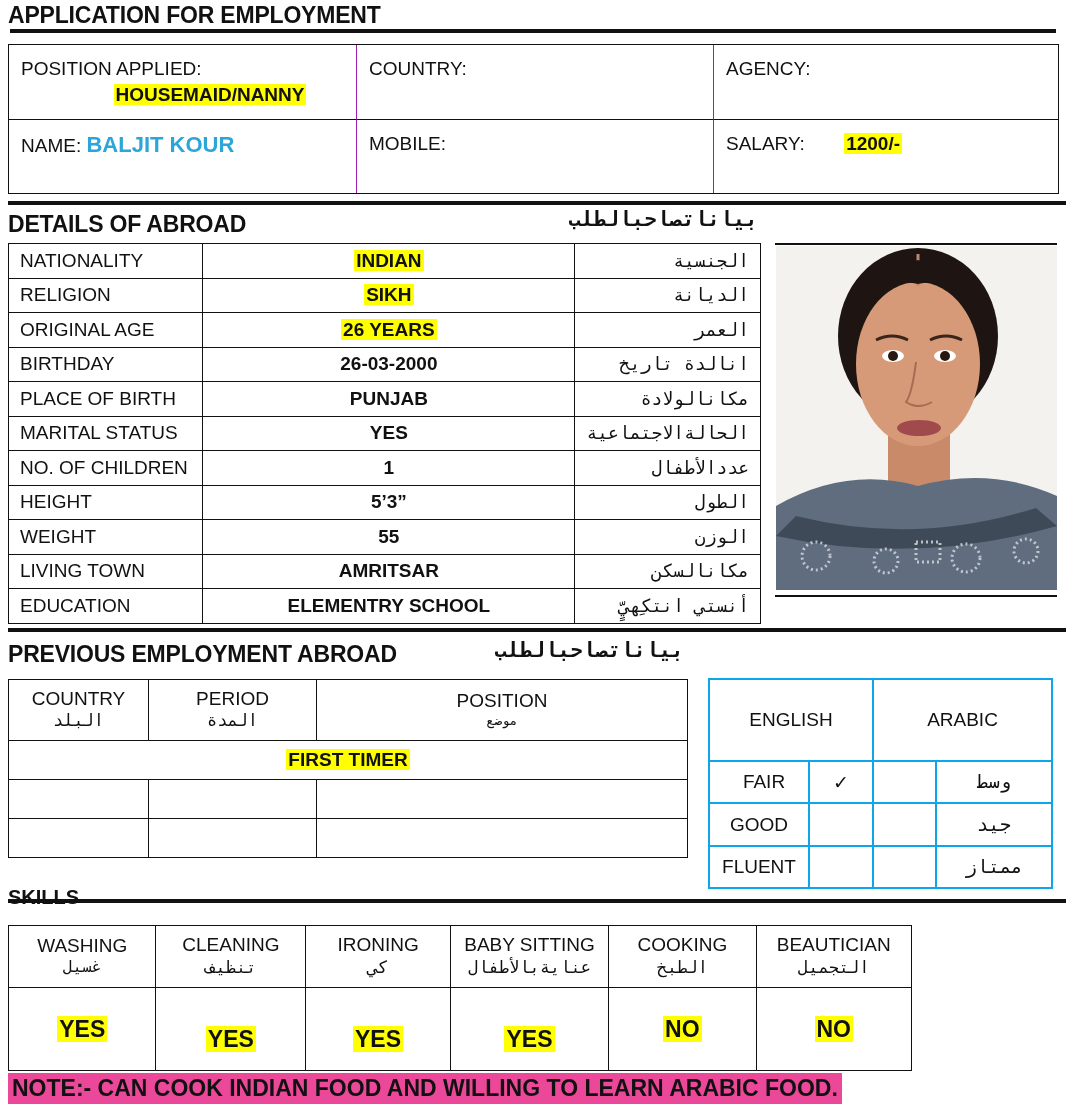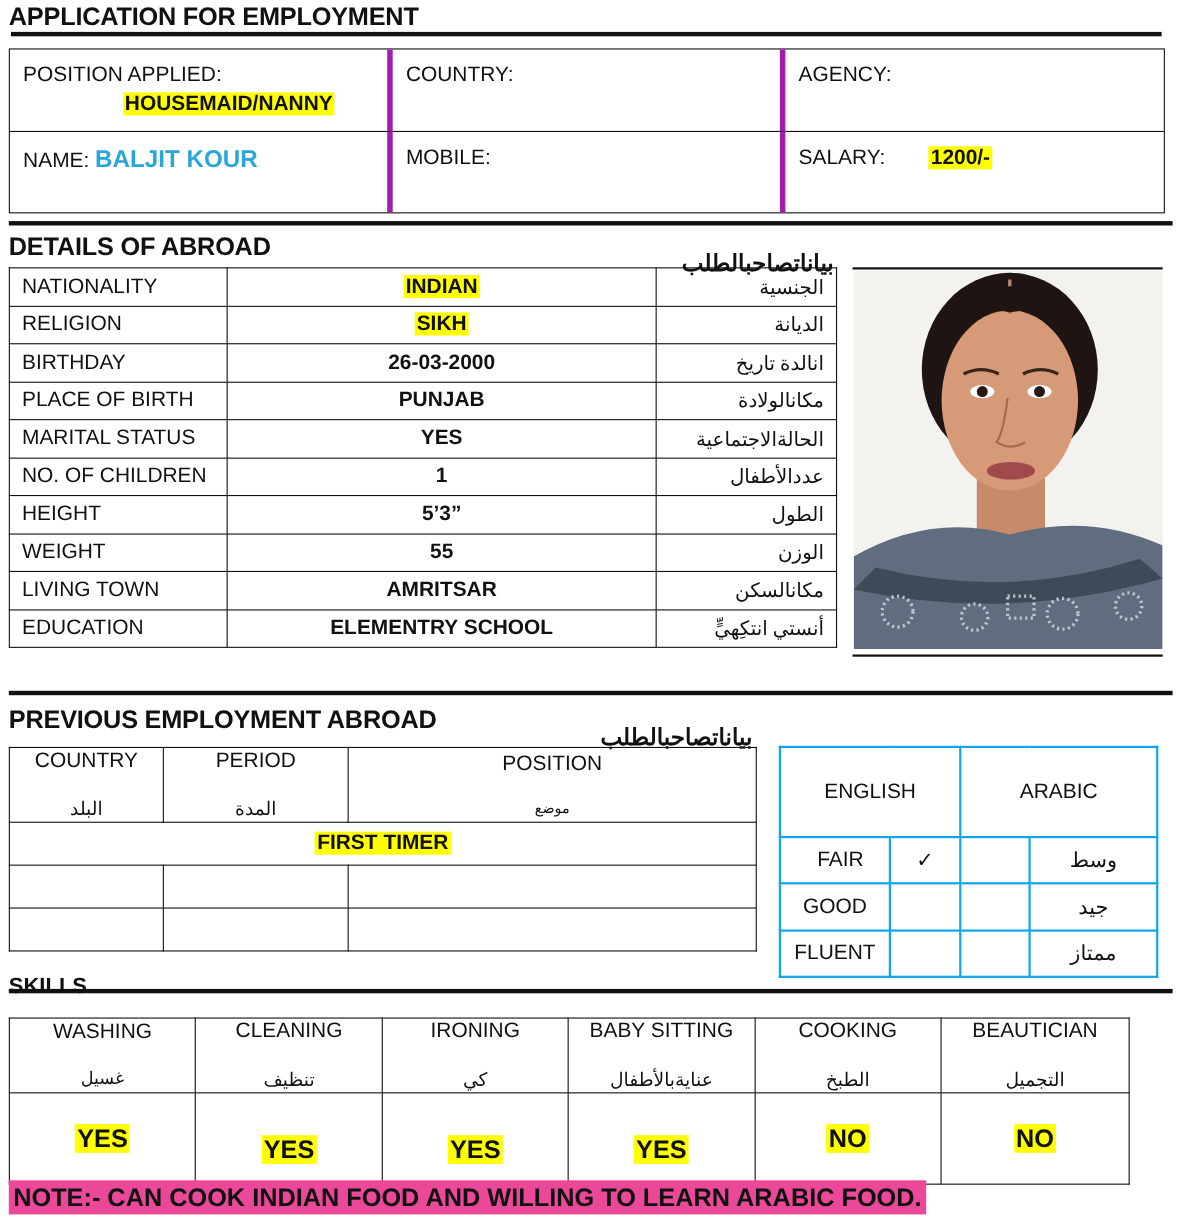--- a/index.html
+++ b/index.html
@@ -3,25 +3,25 @@
 <meta charset="utf-8">
 <style>
   * { box-sizing: border-box; margin: 0; padding: 0; }
   html, body { width: 1077px; height: 1120px; background: #ffffff; overflow: hidden; }
   body { position: relative; font-family: "Liberation Sans", "DejaVu Sans", sans-serif; color: #111; }
   .abs { position: absolute; }
   .hl { background: #ffff00; padding: 0 2px; }
   .bold { font-weight: bold; }
   .rule { position: absolute; background: #111; }
   .title { font-size: 23px; font-weight: bold; letter-spacing: -0.2px; }
-  .ar { direction: rtl; font-family: Liberation Serif, serif; margin-top: 20px; }
+  .ar { direction: rtl; font-family: Liberation Mono, monospace; }
 
   
   .topbox { left: 8px; top: 44px; width: 1051px; height: 150px; border: 1.5px solid #111; }
-  .topbox .cell { position: absolute; border-right: 5px solid #a21caf; border-bottom: 1px solid #111; padding: 13px 12px; font-size: 19px; }
+  .topbox .cell { position: absolute; border-right: 1px solid #a21caf; border-bottom: 1px solid #111; padding: 13px 12px; font-size: 19px; }
   .name-val { color: #2ba6d9; font-weight: bold; font-size: 22px; }
 
   
   table { border-collapse: collapse; }
   .worker { position: absolute; left: 8px; top: 243px; width: 753px; }
   .worker td { border: 1px solid #111; height: 34.5px; font-size: 19px; padding: 0 11px; }
   .worker td.c1 { width: 198px; }
   .worker td.c2 { width: 390px; text-align: center; font-weight: bold; }
   .worker td.c3 { text-align: right; font-size: 18px; }
 
@@ -32,21 +32,21 @@
   .prev { position: absolute; left: 8px; top: 679px; width: 680px; }
   .prev td { border: 1px solid #111; font-size: 19px; text-align: center; }
   .prev .hdr td { height: 61px; line-height: 1.3; }
   .prev .r td { height: 39px; }
 
   
   .lang { position: absolute; left: 708px; top: 678px; width: 345px; }
   .lang td { border: 2px solid #0ea5e9; font-size: 19px; text-align: center; }
 
   
-  .skills { position: absolute; left: 8px; top: 925px; width: 1019px; }
+  .skills { position: absolute; left: 8px; top: 925px; width: 904px; }
   .skills td { border: 1px solid #111; text-align: center; width: 175.6px; }
   .skills .hdr td { height: 62px; font-size: 19px; line-height: 1.3; }
   .skills .val td { height: 83px; font-size: 23px; font-weight: bold; }
 
   .note { position: absolute; left: 8px; top: 1073px; font-size: 23px; font-weight: bold; background: #ec4899; padding: 2px 4px; }
 </style>
 </head>
 <body>
 
 <div class="abs title" style="left:8px; top:2px;">APPLICATION FOR EMPLOYMENT</div>
@@ -88,20 +88,25 @@
   <tbody>
     <tr>
       <td class="c1">NATIONALITY</td>
       <td class="c2"><span class="hl">INDIAN</span></td>
       <td class="c3 ar">الجنسية</td>
     </tr>
     <tr>
       <td class="c1">RELIGION</td>
       <td class="c2"><span class="hl">SIKH</span></td>
       <td class="c3 ar">الديانة</td>
+    </tr>
+    <tr>
+      <td class="c1">ORIGINAL AGE</td>
+      <td class="c2"><span class="hl">26 YEARS</span></td>
+      <td class="c3 ar">العمر</td>
     </tr>
     <tr>
       <td class="c1">BIRTHDAY</td>
       <td class="c2">26-03-2000</td>
       <td class="c3 ar">انالدة تاريخ</td>
     </tr>
     <tr>
       <td class="c1">PLACE OF BIRTH</td>
       <td class="c2">PUNJAB</td>
       <td class="c3 ar">مكانالولادة</td>

